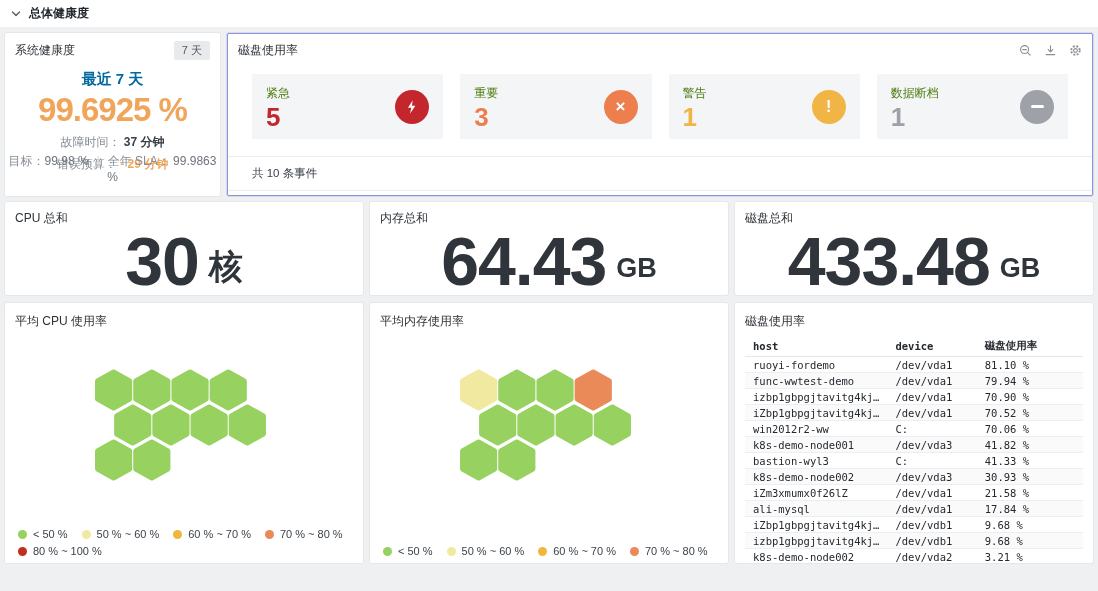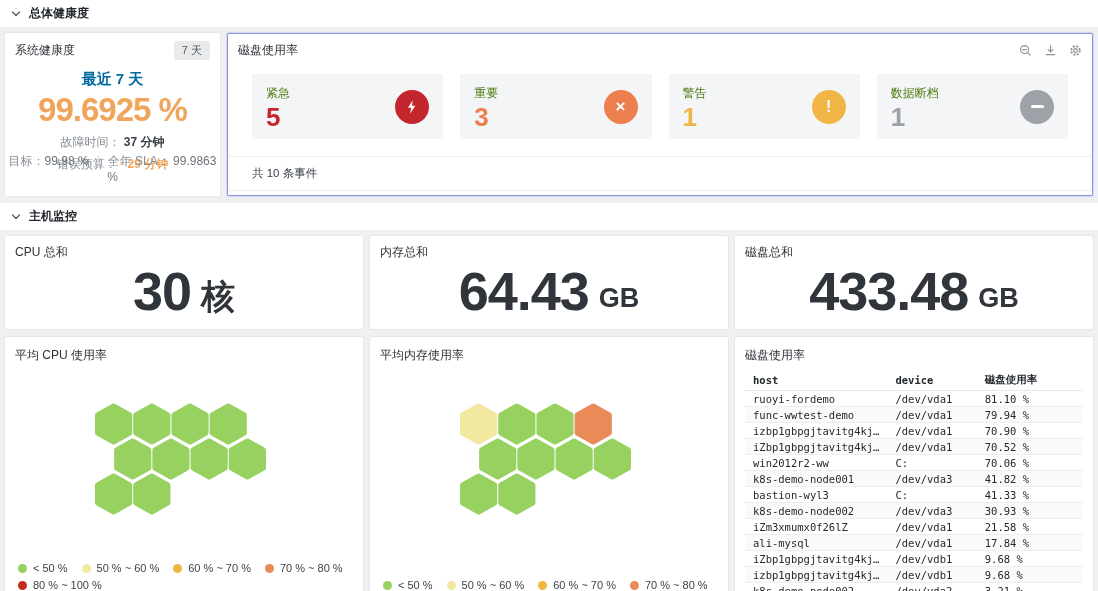--- a/index.html
+++ b/index.html
@@ -46,21 +46,21 @@
   .alert-box .ab-value { font-size:26px; font-weight:bold; margin-top:2px; line-height:1; }
   .alert-box .ab-circle { position:absolute; right:14px; top:50%; transform:translateY(-50%); width:34px; height:34px; border-radius:50%; display:flex; align-items:center; justify-content:center; color:#fff; }
   .ab-circle .x-glyph { font-size:17px; font-weight:bold; line-height:1; }
   .ab-circle .ex-glyph { font-size:16px; font-weight:bold; line-height:1; }
   .ab-circle .minus-bar { width:13px; height:3.5px; background:#fff; border-radius:2px; }
   .alerts-footer { margin-top:17px; border-top:1px solid #ECEDEF; border-bottom:1px solid #ECEDEF; padding:9px 24px; font-size:11.5px; color:#3A4049; }
 
   
   .stat-panel { flex:1; padding:8px 10px; display:flex; flex-direction:column; }
   .stat-value { flex:1; display:flex; align-items:center; justify-content:center; gap:10px; color:#30353B; }
-  .stat-value .num { font-size:54px; font-weight:bold; letter-spacing:-1px; line-height:1; }
+  .stat-value .num { font-size:68px; font-weight:bold; letter-spacing:-1px; line-height:1; }
   .stat-value .unit { font-size:27px; font-weight:bold; line-height:1; padding-top:14px; }
   .stat-value .unit-big { font-size:34px; padding-top:10px; }
 
   
   .hex-panel { flex:1; padding:8px 10px; }
   .hex-svg { position:absolute; left:0; top:0; width:100%; height:100%; }
   .legend { position:absolute; left:13px; right:6px; bottom:6px; display:flex; flex-wrap:wrap; column-gap:14px; row-gap:5px; font-size:11px; color:#3C434B; }
   .legend .li { display:inline-flex; align-items:center; gap:6px; cursor:pointer; white-space:nowrap; }
   .legend .dot { width:9px; height:9px; border-radius:50%; display:inline-block; }
 
@@ -162,28 +162,20 @@
             <div class="ab-value" style="color: rgb(158, 162, 168);">1</div>
             <span class="ab-circle" style="background: rgb(158, 162, 168);">
               <span class="minus-bar"></span>
             </span>
           </div>
         </div>
       <div class="alerts-footer">共 10 条事件</div>
     </div>
   </div>
 
-  <div class="section-bar bar2">
-    <span class="chev">
-      <svg viewBox="0 0 12 12" width="12" height="12">
-          <path d="M2.5 4 L6 7.5 L9.5 4" fill="none" stroke="currentColor" stroke-width="1.4" stroke-linecap="round" stroke-linejoin="round"></path>
-        </svg>
-    </span>
-    <span class="sec-title">主机监控</span>
-  </div>
 
   <div class="row row2">
     <div class="panel stat-panel">
       <span class="panel-title">CPU 总和</span>
       <div class="stat-value">
         <span class="num">30</span>
           <span class="unit unit-big">核</span>
       </div>
     </div>
     <div class="panel stat-panel">

